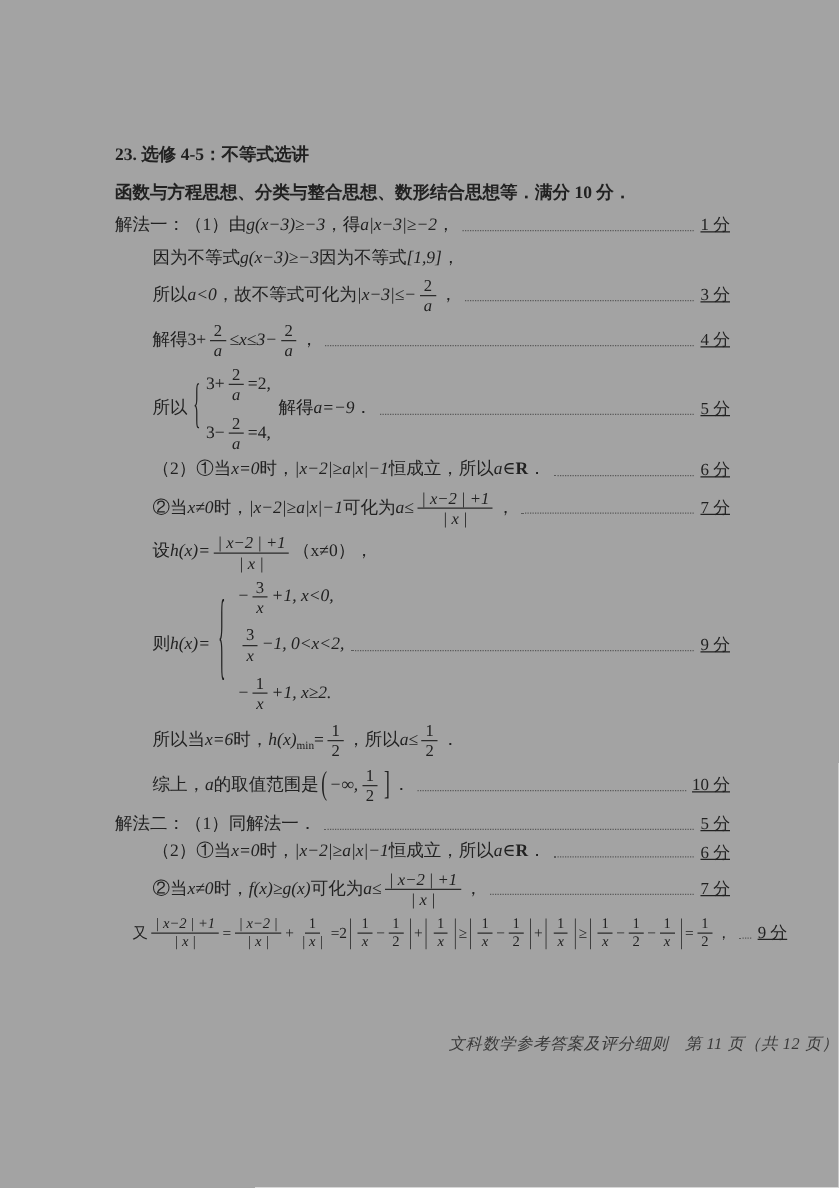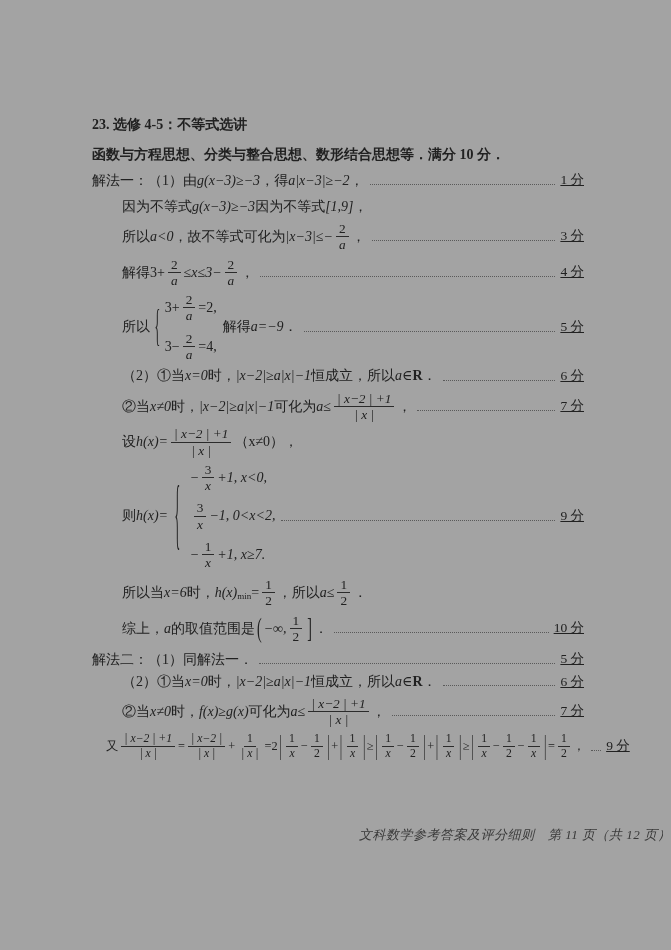--- a/index.html
+++ b/index.html
@@ -182,21 +182,21 @@
             <span class="d mi">x</span>
           </span>
           <span class="mi">−1, 0&lt;x&lt;2,</span>
         </span>
         <span class="crow">
           <span>−</span>
           <span class="frac">
             <span class="n">1</span>
             <span class="d mi">x</span>
           </span>
-          <span class="mi">+1, x≥7.</span>
+          <span class="mi">+1, x≥2.</span>
         </span>
       </span>
       <span class="lead"></span>
       <span class="score">9 分</span>
     </div>
 
     <div class="ln indent" style="margin-bottom:5px">
       <span>所以当 </span>
       <span class="mi">x=6</span>
       <span> 时，</span>

